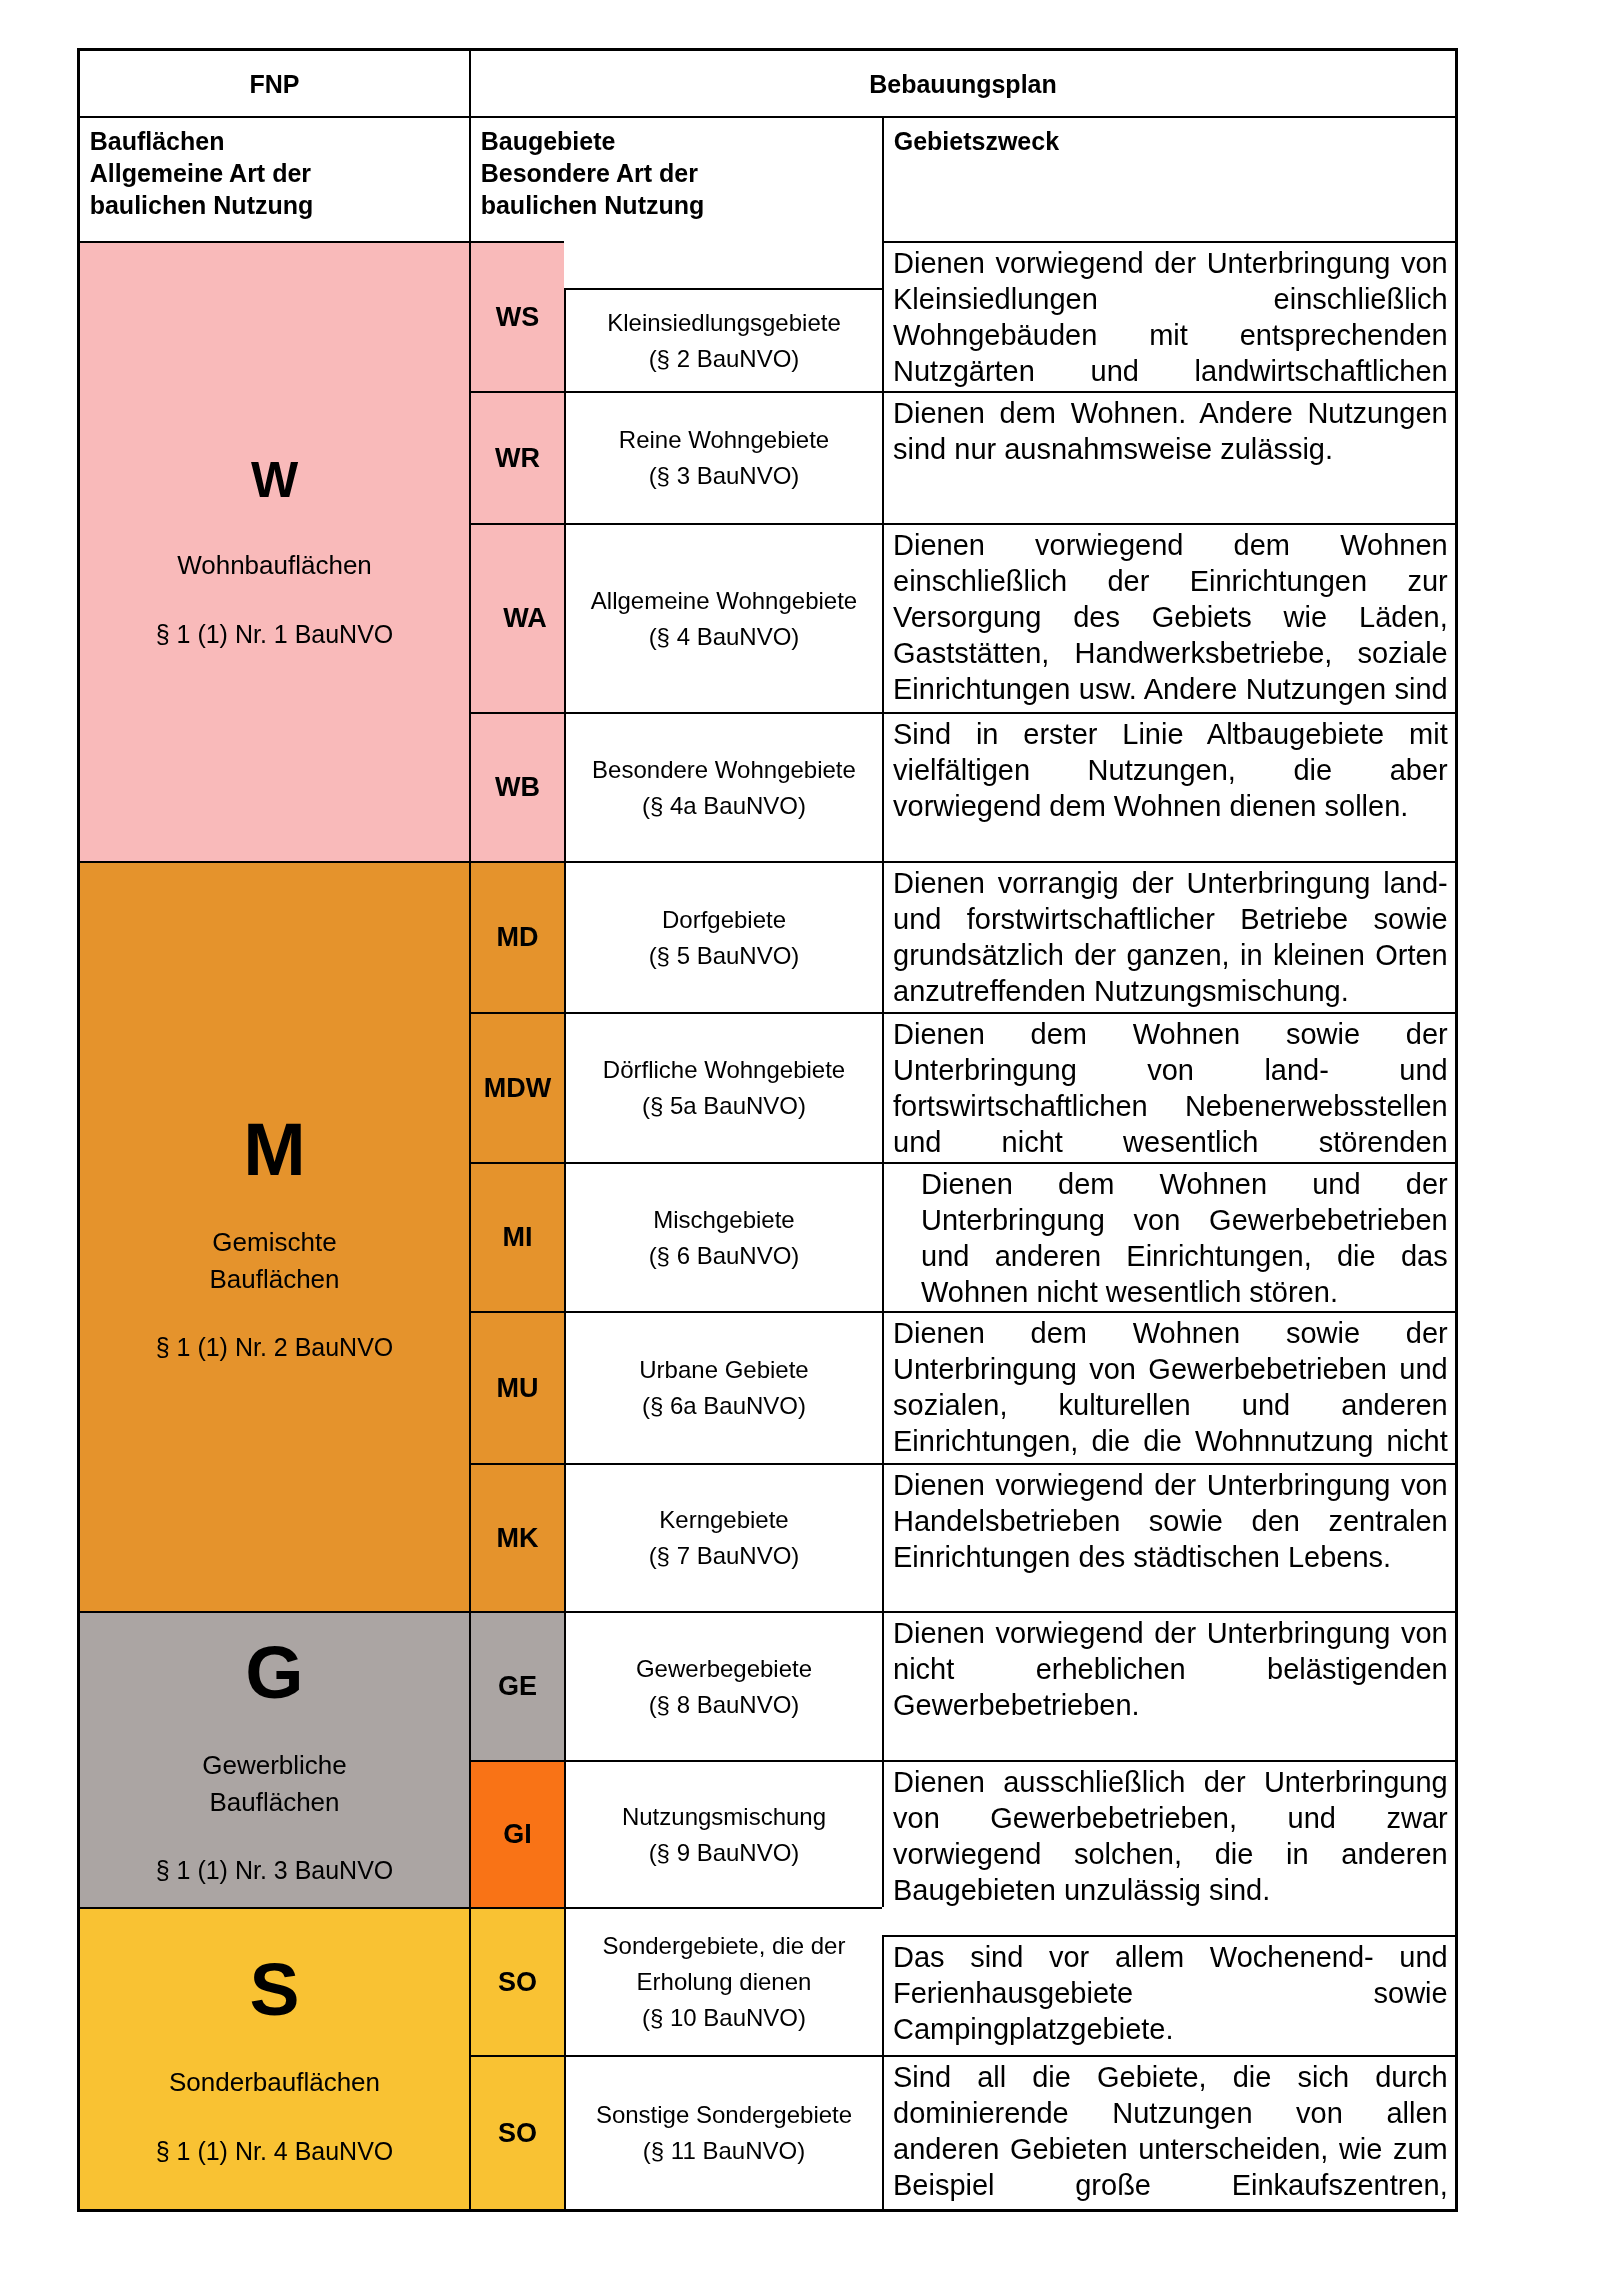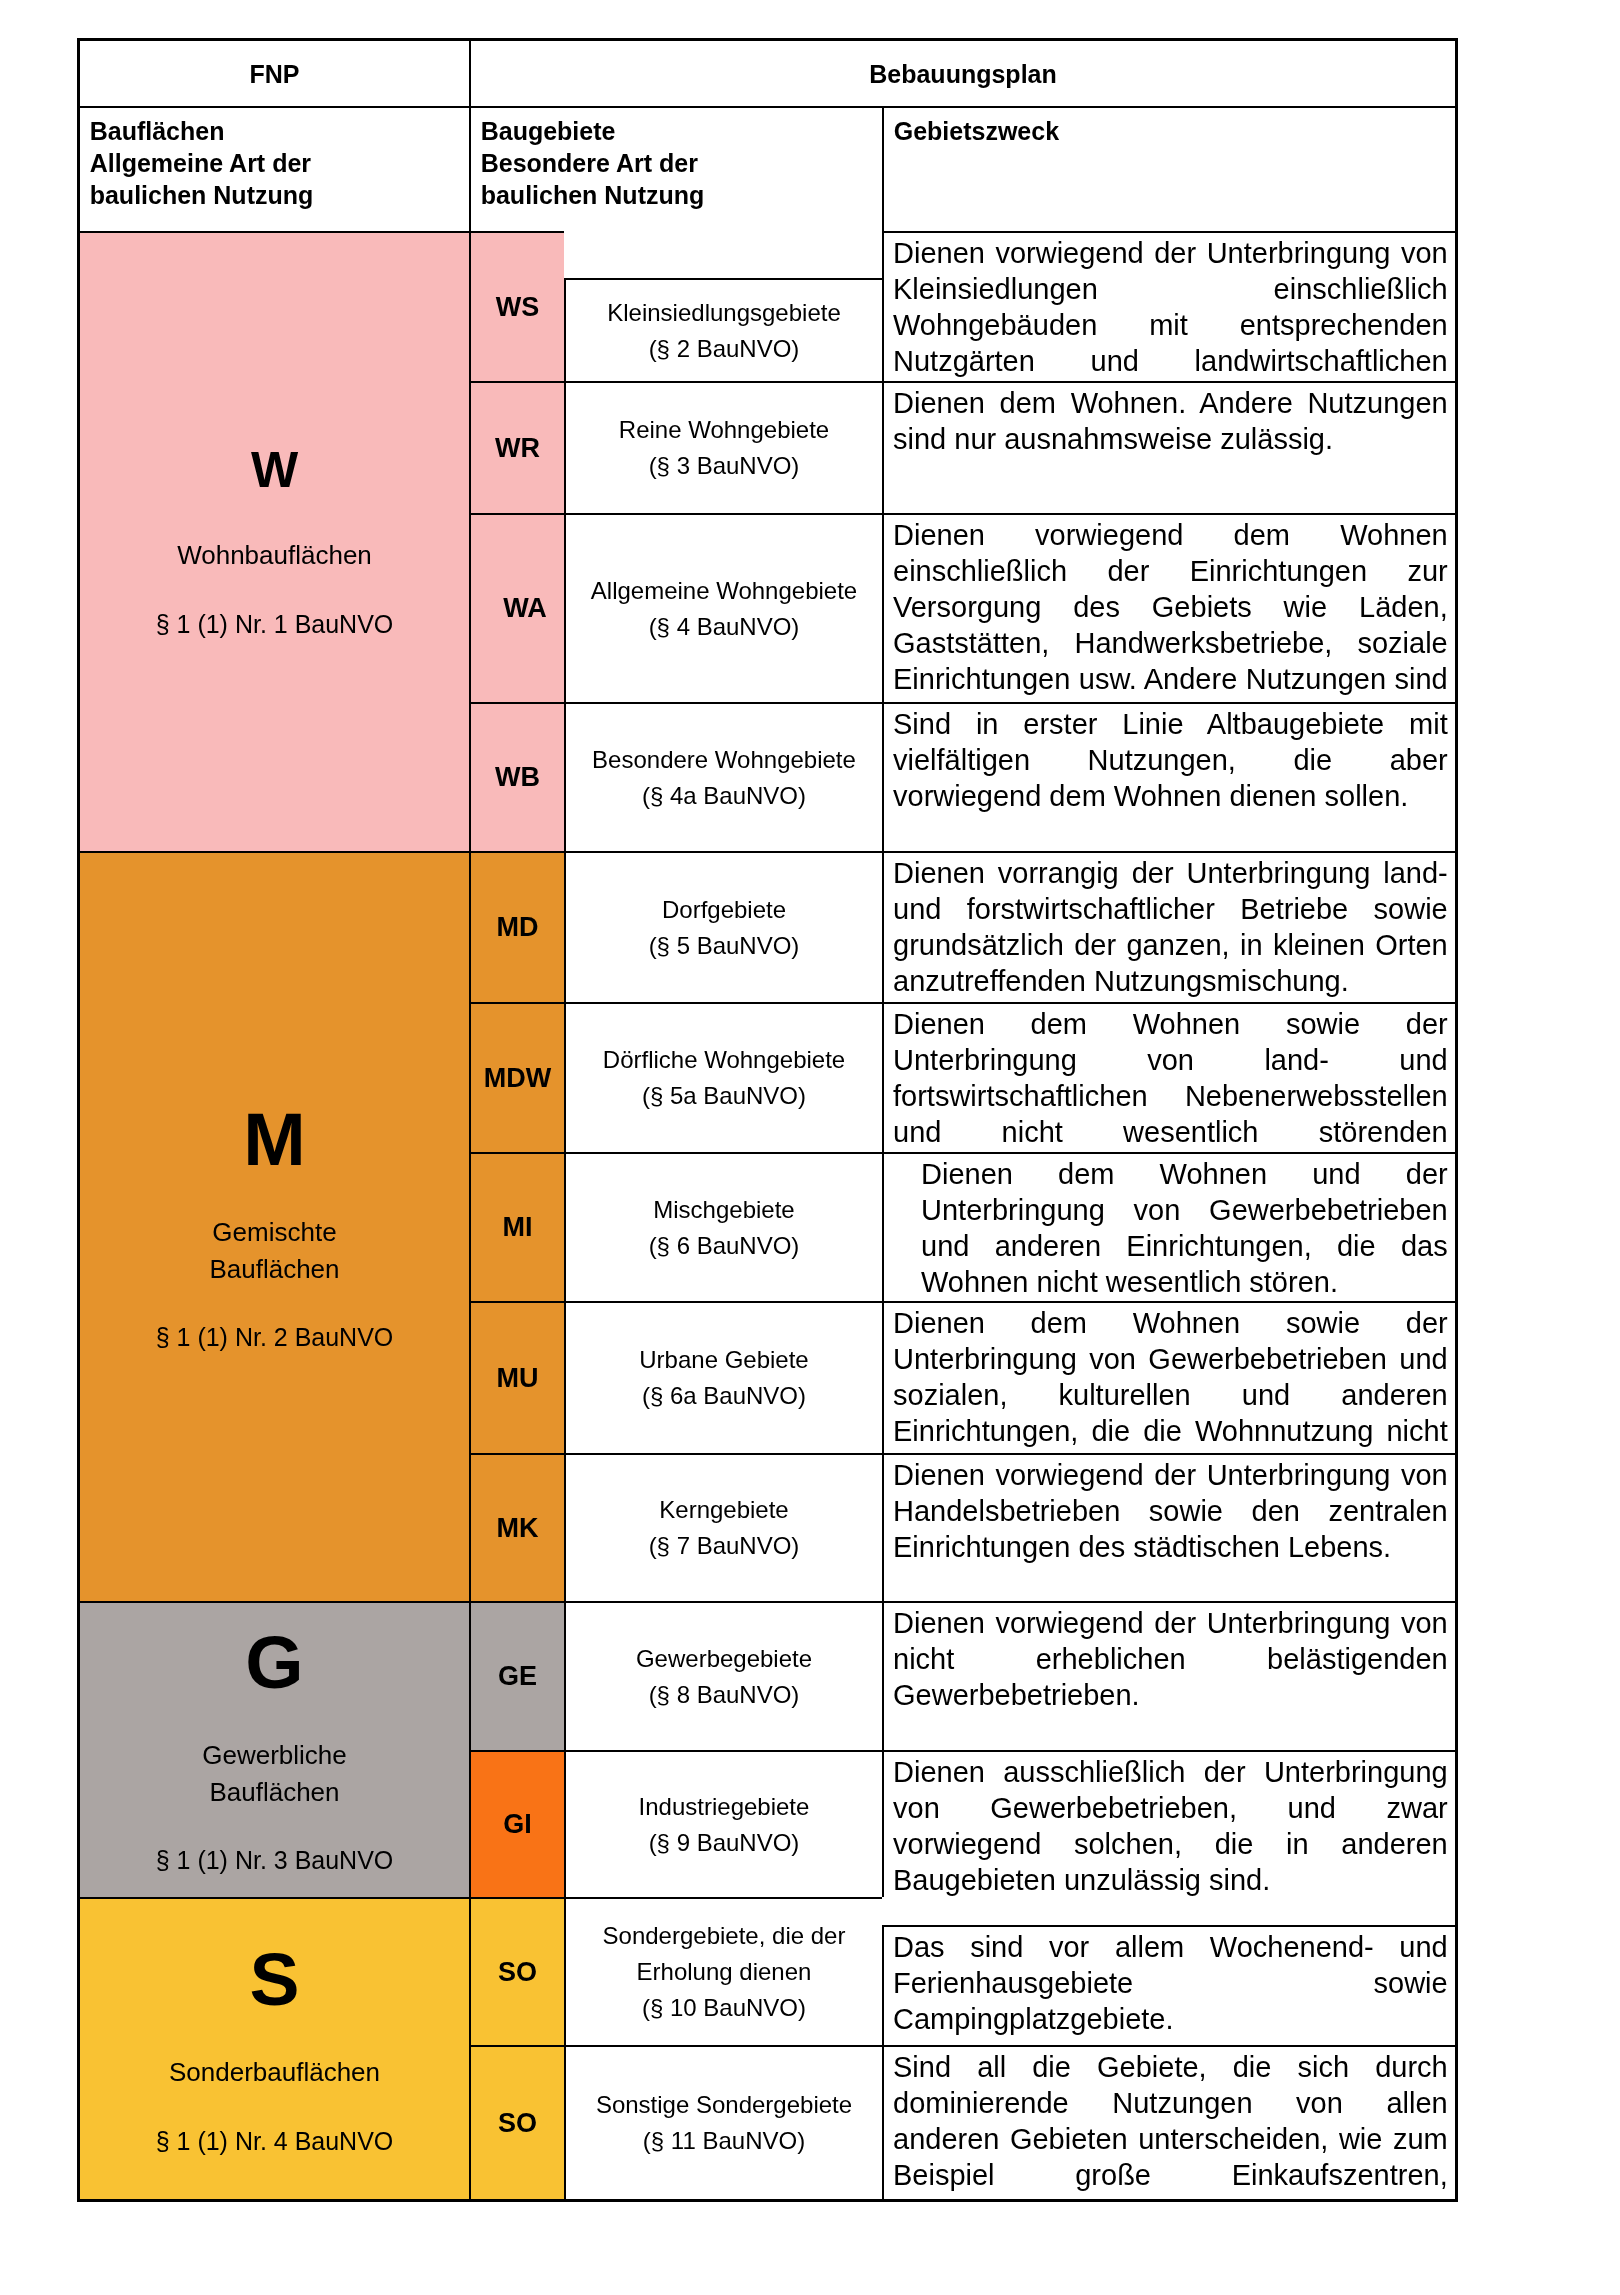--- a/index.html
+++ b/index.html
@@ -1,18 +1,18 @@
 <!DOCTYPE html>
 <html style="font-size:13px"><head>
 <meta charset="utf-8">
 <style>
   *{box-sizing:border-box;margin:0;padding:0}
   html,body{background:#ffffff}
   body{width:1621px;height:2295px;position:relative;font-family:"Liberation Sans","DejaVu Sans",sans-serif;color:#000}
-  .table{position:absolute;left:77px;top:38px;display:grid;
+  .table{position:absolute;left:77px;top:48px;display:grid;
     grid-template-columns:389px 95px 318px 573px;
     grid-template-rows:65px 125px 150px 132px 189px 149px 151px 150px 149px 152px 148px 149px 147px 148px 154px;
     border:3.2px solid #000;background:#fff}
   .cell{border-left:2.4px solid #000;border-top:2.4px solid #000;display:flex;flex-direction:column;min-width:0;overflow:hidden}
   .first-col{border-left:none}
   .first-row{border-top:none}
   .hdr{font-weight:bold;font-size:25px;line-height:1.28}
   .center{align-items:center;justify-content:center;text-align:center}
   .pad{padding:6.5px 9.7px}
   .preline{white-space:pre-line}
@@ -110,21 +110,21 @@
       <div class="gref">§ 1 (1) Nr. 3 BauNVO</div>
     </div>
     <div class="cell abbr" style="grid-area: 12 / 2 / 13 / 3; background: rgb(171, 165, 163);">GE</div>
     <div class="cell dname" style="grid-area: 12 / 3 / 13 / 4;">
       <div>Gewerbegebiete</div>
       <div>(§ 8 BauNVO)</div>
     </div>
     <div class="cell purpose" style="grid-area: 12 / 4 / 13 / 5;">Dienen vorwiegend der Unterbringung von nicht erheblichen belästigenden Gewerbebetrieben.</div>
     <div class="cell abbr" style="grid-area: 13 / 2 / 14 / 3; background: #f97316;">GI</div>
     <div class="cell dname" style="grid-area: 13 / 3 / 14 / 4;">
-      <div>Industriegebiete</div>
+      <div>Nutzungsmischung</div>
       <div>(§ 9 BauNVO)</div>
     </div>
     <div class="cell purpose" style="grid-area: 13 / 4 / 14 / 5;">Dienen ausschließlich der Unterbringung von Gewerbebetrieben, und zwar vorwiegend solchen, die in anderen Baugebieten unzulässig sind.</div>
     <div class="cell group first-col" style="grid-area: 14 / 1 / 16 / 2; background: rgb(249, 194, 51);">
       <div class="letter">S</div>
       <div class="gname">Sonderbauflächen</div>
       <div class="gref">§ 1 (1) Nr. 4 BauNVO</div>
     </div>
     <div class="cell abbr" style="grid-area: 14 / 2 / 15 / 3; background: rgb(249, 194, 51);">SO</div>
     <div class="cell dname" style="grid-area: 14 / 3 / 15 / 4;">

